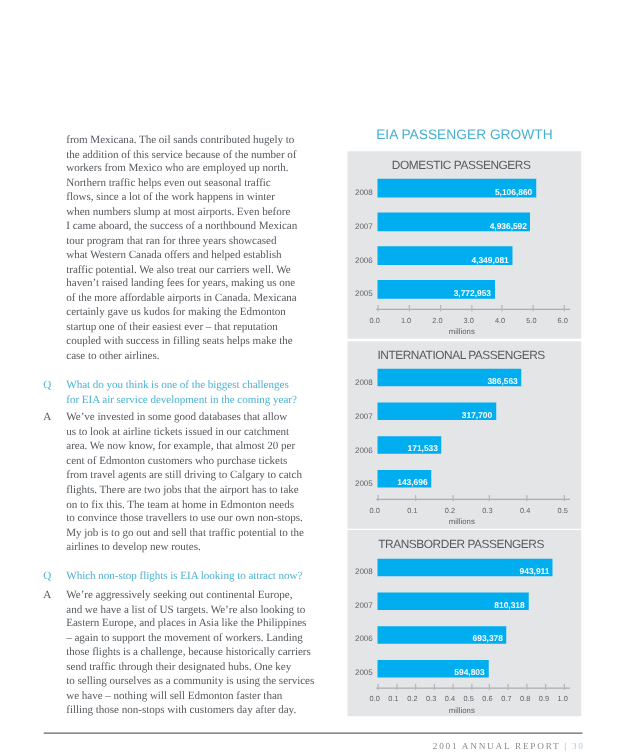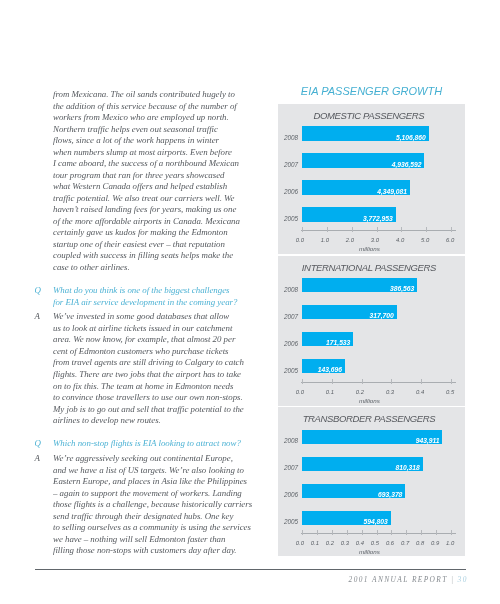--- a/index.html
+++ b/index.html
@@ -1,18 +1,18 @@
 <!DOCTYPE html>
 <html><head>
 <meta charset="utf-8">
 <style>
   html,body{margin:0;padding:0;}
   body{width:500px;height:604px;background:#ffffff;overflow:hidden;position:relative;
        font-family:"Liberation Serif",serif;-webkit-font-smoothing:antialiased;}
-  .page{position:absolute;left:0;top:0;width:500px;height:531px;font-style:italic;}
+  .page{position:absolute;left:0;top:17px;width:500px;height:531px;}
 
   
   .col-text{position:absolute;left:0;top:0;width:500px;height:604px;}
   .line{position:absolute;left:53px;font-family:"Liberation Serif",serif;font-size:8.88px;
         line-height:0;color:#55595e;white-space:nowrap;letter-spacing:-0.035px;}
   .line.q{color:#4db2d4;}
   .marker{position:absolute;left:34.6px;font-family:"Liberation Serif",serif;font-size:8.88px;
           line-height:0;color:#55595e;}
   .marker.q{color:#4db2d4;}
 

